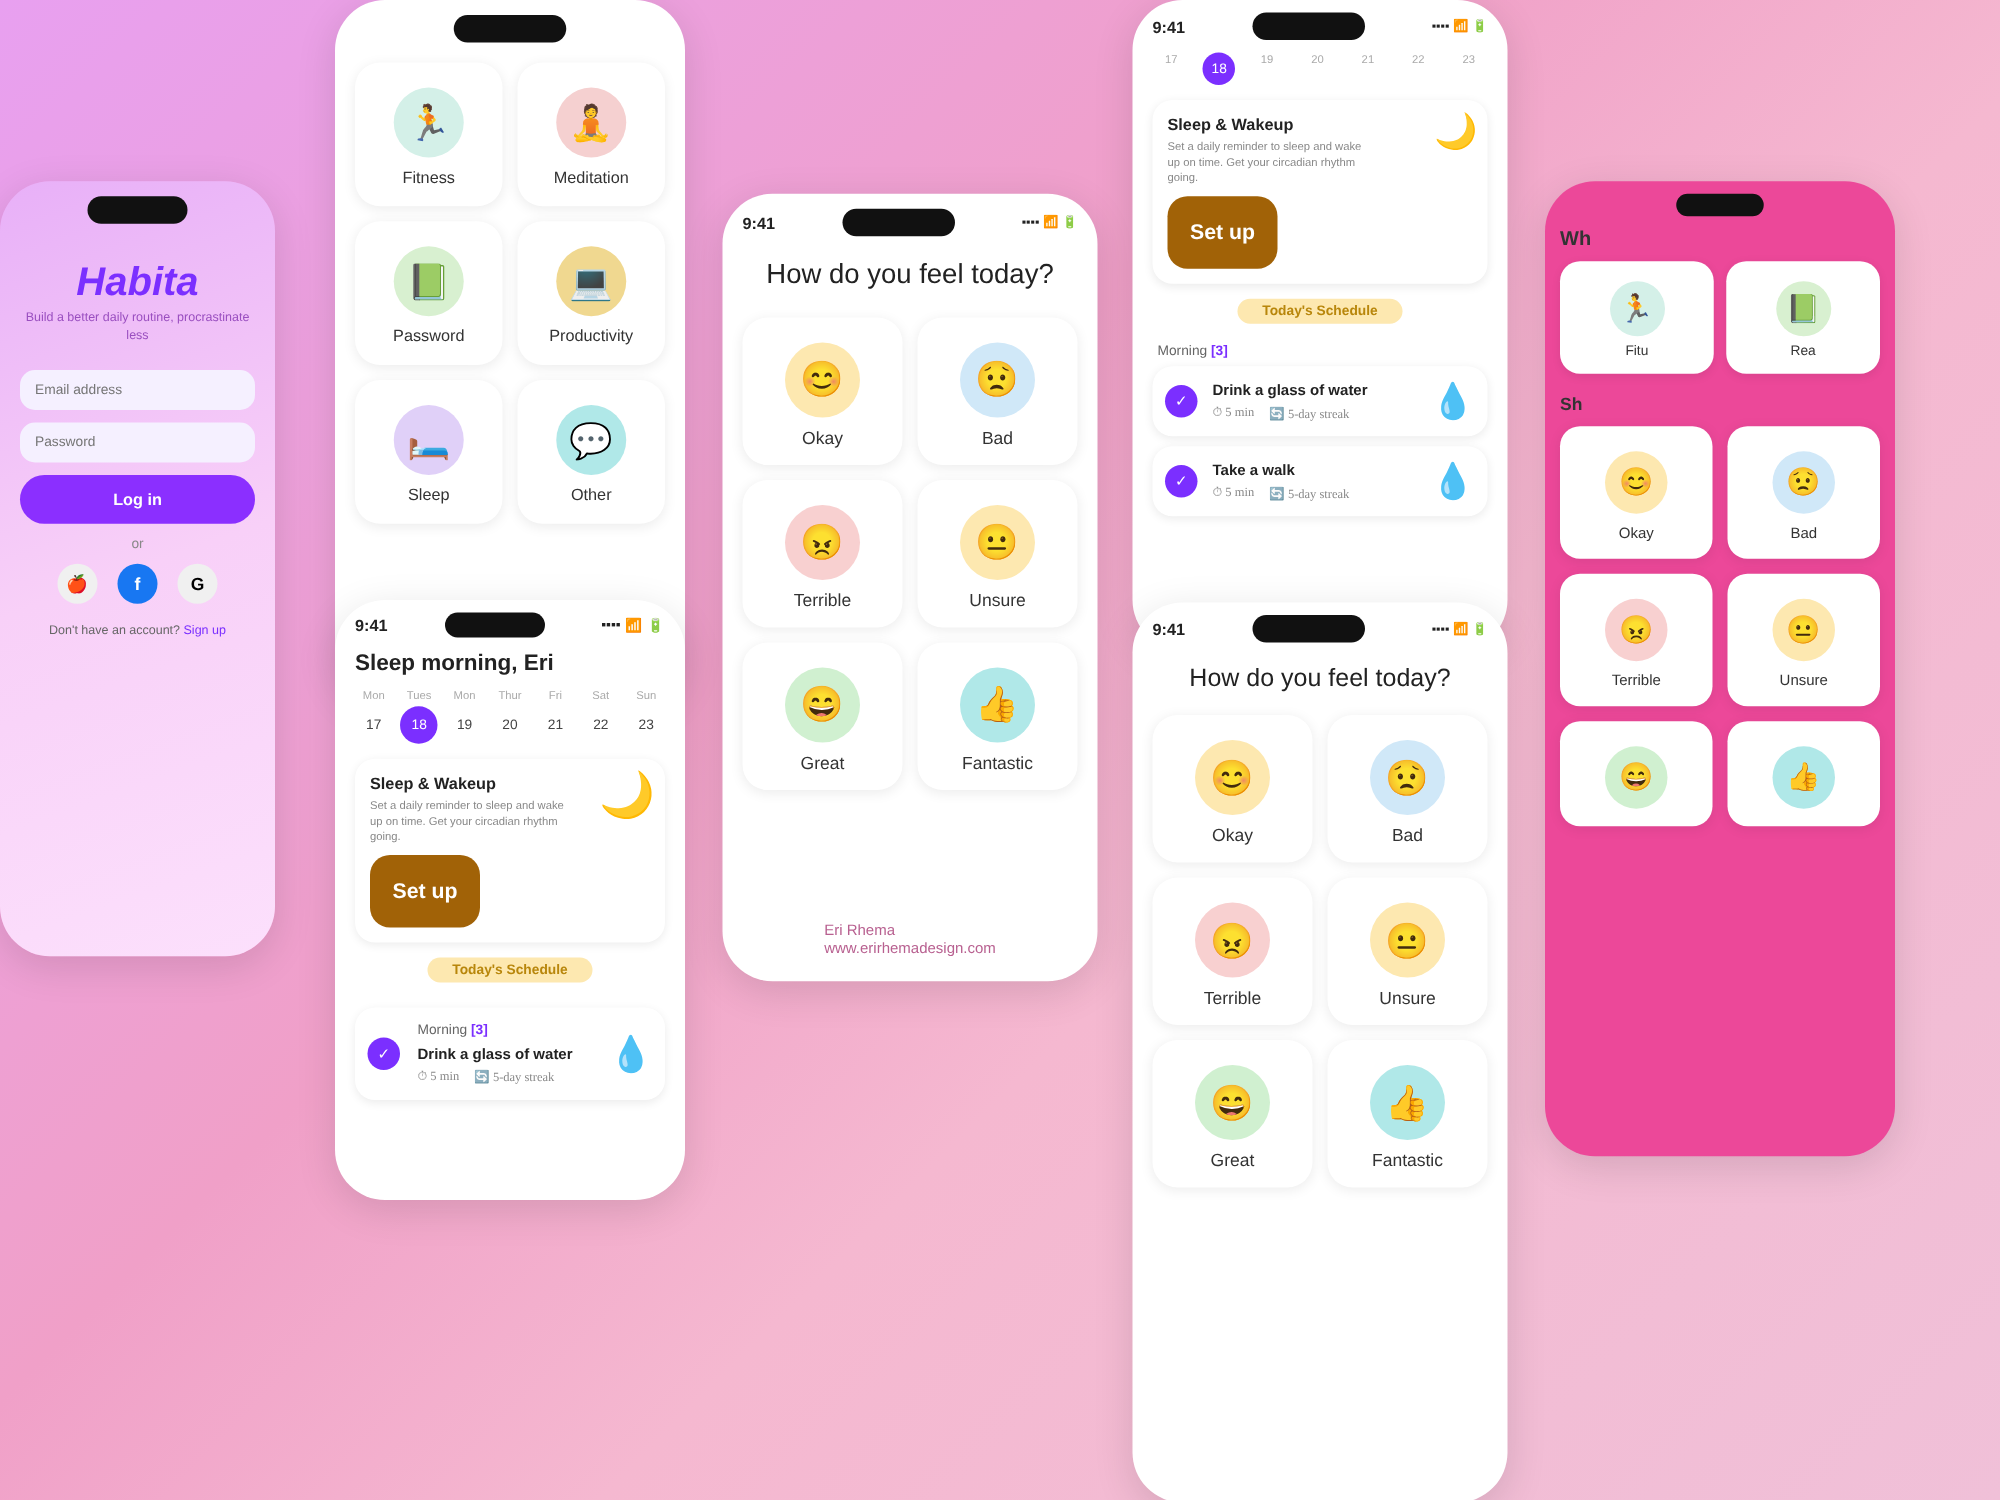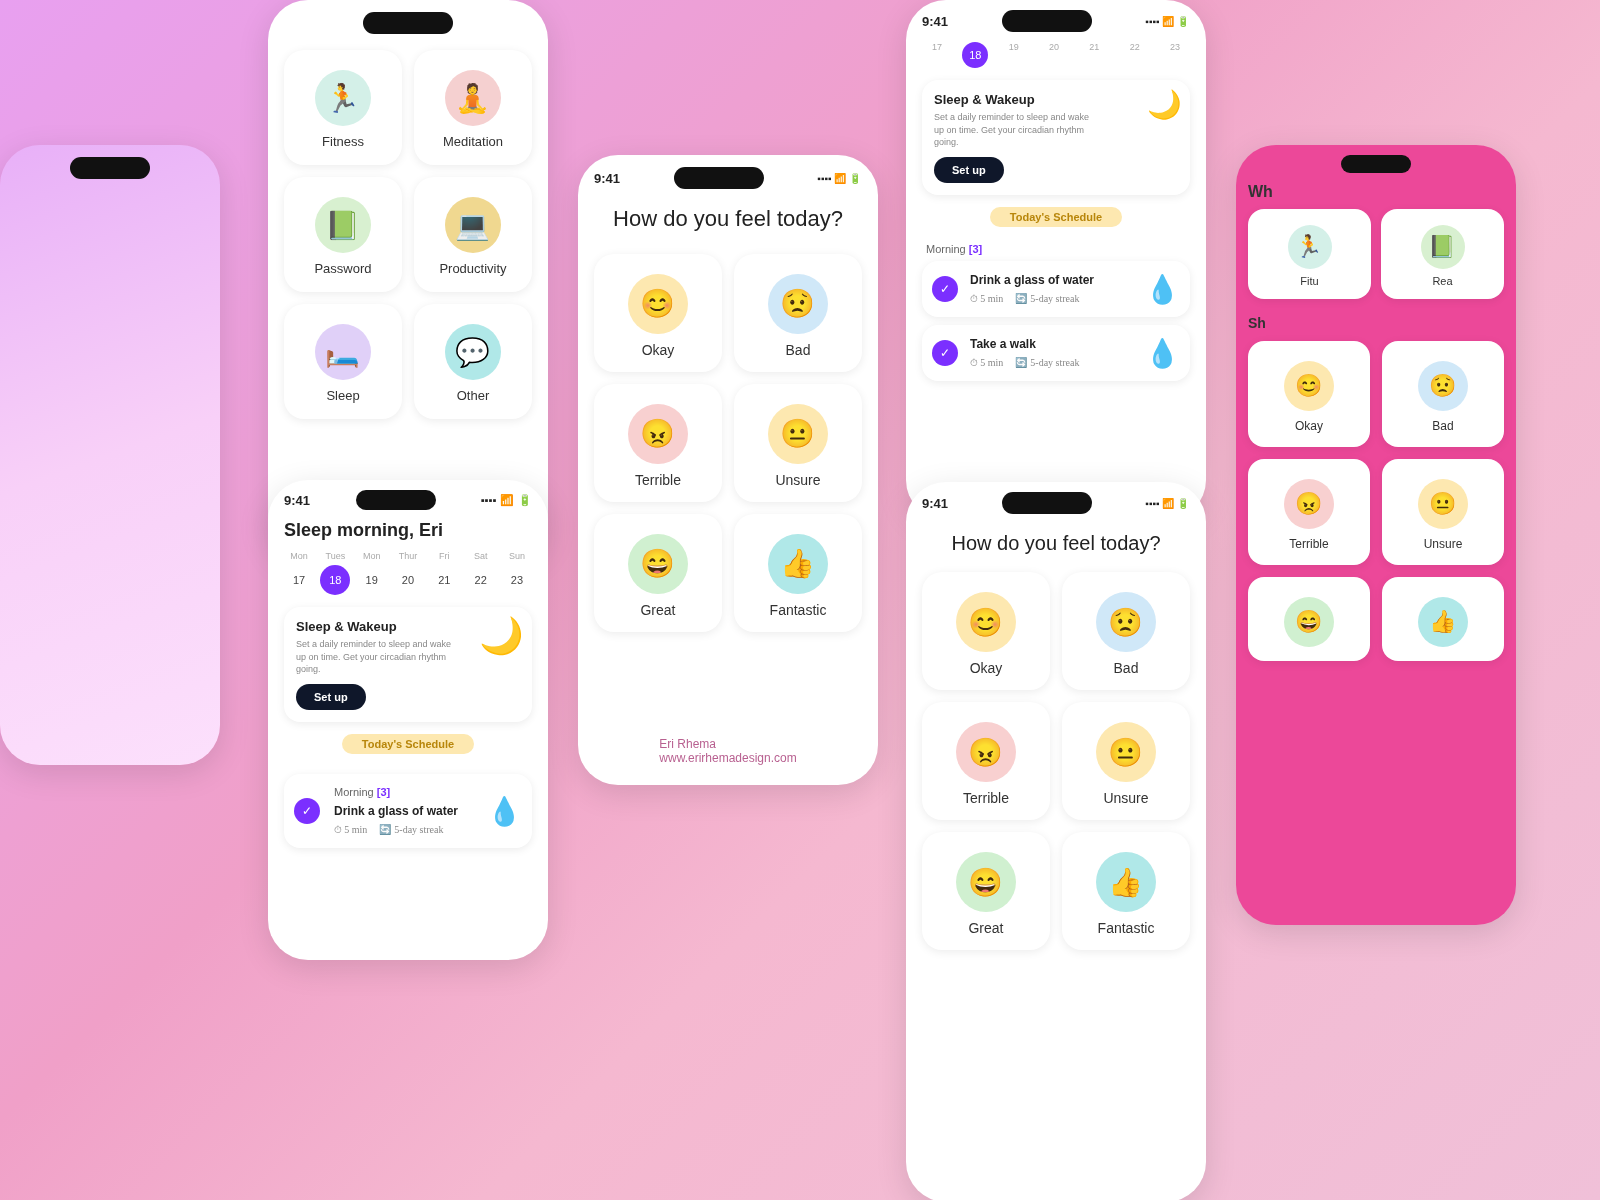--- a/index.html
+++ b/index.html
@@ -217,26 +217,26 @@
       color: #222;
       margin-bottom: 4px;
     }
     .card-desc {
       font-size: 9px;
       color: #888;
       line-height: 1.4;
       max-width: 160px;
     }
     .setup-btn {
-      background: #0f172a;
+      background: #a16207;
       color: white;
       border: none;
       border-radius: 16px;
-      padding: 7px 18px;
-      font-size: 11px;
+      padding: 19px 18px;
+      font-size: 17px;
       font-weight: 600;
       cursor: pointer;
       margin-top: 8px;
     }
     .moon-illus {
       position: absolute;
       right: 8px;
       top: 8px;
       font-size: 36px;
     }
@@ -415,20 +415,37 @@
     .wifi-icon { font-size: 11px; }
     .battery-icon { font-size: 11px; }
   </style>
 </head>
 <body>
 
 <div class="phone-card" id="phone-login">
   <div style="padding: 12px 16px 0;">
     <div style="display:flex;justify-content:center;margin-bottom:8px;">
       <div class="dynamic-island" style="width:80px;height:22px;"></div>
+    </div>
+  </div>
+  <div class="login-inner">
+    <div class="app-logo">Habita</div>
+    <div class="app-tagline">Build a better daily routine,
+procrastinate less</div>
+    <input class="input-field" type="text" placeholder="Email address" style="">
+    <input class="input-field" type="password" placeholder="Password" style="">
+    <button class="login-btn">Log in</button>
+    <div class="or-text">or</div>
+    <div class="social-icons">
+      <div class="social-icon" style="background:#f0f0f0;">🍎</div>
+      <div class="social-icon" style="background:#1877f2;color:white;">f</div>
+      <div class="social-icon" style="background:#f0f0f0;">G</div>
+    </div>
+    <div class="signup-text">
+      <span>Don't have an account?</span> <a href="#">Sign up</a>
     </div>
   </div>
 </div>
 
 <div class="phone-card" id="phone-habits">
   <div style="padding:12px 16px 0;display:flex;justify-content:center;">
     <div class="dynamic-island" style="width:90px;height:22px;"></div>
   </div>
   <div class="habits-grid">
     <div class="habit-cell">

